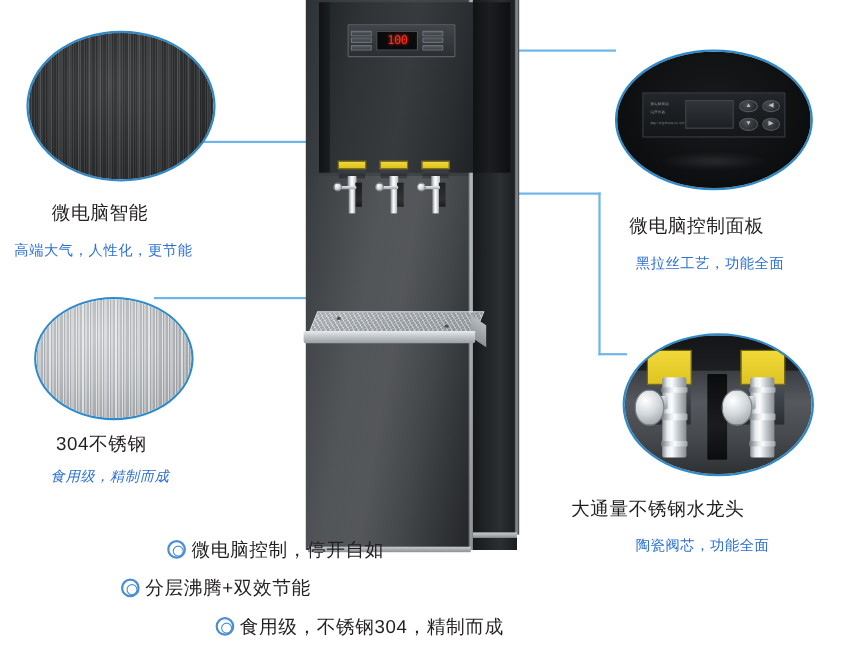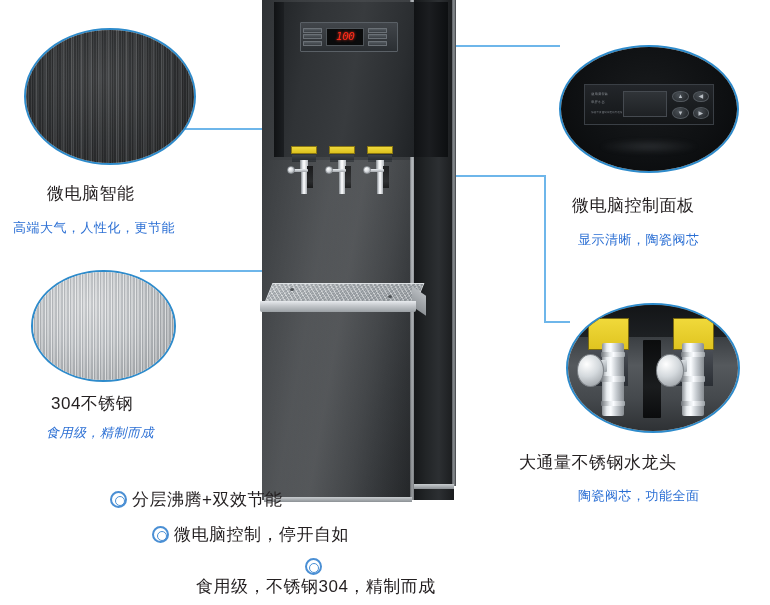--- a/index.html
+++ b/index.html
@@ -161,21 +161,21 @@
     margin-right:5px;
   }
   .bullet .mark::after{
     content:""; position:absolute; left:2.5px; top:2.5px;
     width:8px; height:8px;
     border:1.5px solid #4a8fd4; border-radius:50%;
   }
   .bullet .btxt { font-size:17px; color:#231f20; letter-spacing:.5px; }
 
   
-  #product { position:absolute; left:252px; top:0; width:210px; height:505px;font-style:italic; }
+  #product { position:absolute; left:268px; top:0; width:210px; height:505px; }
 
   .cab-front {
     position:absolute; left:10px; top:0; width:152px; height:500px;
     background:linear-gradient(100deg,#2f3235 0%, #3b3e41 16%, #44474a 42%, #3a3d40 72%, #2a2d30 100%);
   }
   .cab-side {
     position:absolute; left:162px; top:0; width:40px; height:500px;
     background:linear-gradient(90deg,#16181a 0%, #212426 28%, #2c2f32 62%, #1a1c1e 100%);
   }
   .cab-edge {
@@ -343,21 +343,21 @@
         <div class="pp-screen"></div>
         <div class="pp-btn" style="left:68%; top:14%;">▲</div>
         <div class="pp-btn" style="left:68%; top:56%;">▼</div>
         <div class="pp-btn" style="left:84%; top:14%;">◀</div>
         <div class="pp-btn" style="left:84%; top:56%;">▶</div>
       </div>
       <div class="pp-shadow"></div>
     </div>
   </div>
   <div class="cap-title" style="left:572px; top:194px;">微电脑控制面板</div>
-  <div class="cap-sub" style="left:578px; top:231px;">显示清晰，陶瓷阀芯</div>
+  <div class="cap-sub" style="left:578px; top:231px;">黑拉丝工艺，功能全面</div>
 
   <div class="ellipse" style="left:566px; top:303px; width:174px; height:130px;">
     <div class="photo-faucet">
       <div class="pf-top"></div>
       <div class="pf-label" style="left:12%; width:24%;"></div>
       <div class="pf-label" style="left:62%; width:24%;"></div>
 
       <div class="pf-faucet" style="left:20%; top:30%; height:58%;">
         <div class="pf-body"></div>
         <div class="pf-ring" style="top:12%;"></div>
@@ -440,27 +440,27 @@
       <div class="tray-hole" style="left:128px; top:12px;"></div>
       <div class="tray-side"></div>
       <div class="tray-front"></div>
     </div>
 
     <div class="cab-foot" style="left:12px; width:148px;"></div>
     <div class="cab-foot" style="left:162px; width:40px; top:484px;"></div>
   </div>
 
   <div class="bullets">
+    <div class="bullet" style="margin-left:42px;">
+      <span class="mark"></span>
+      <span class="btxt">微电脑控制，停开自如</span>
+    </div>
     <div class="bullet" style="margin-left:0px;">
       <span class="mark"></span>
       <span class="btxt">分层沸腾+双效节能</span>
     </div>
-    <div class="bullet" style="margin-left:42px;">
-      <span class="mark"></span>
-      <span class="btxt">微电脑控制，停开自如</span>
-    </div>
-    <div class="bullet" style="margin-left:86px;flex-direction:column;">
+    <div class="bullet" style="margin-left:86px;">
       <span class="mark"></span>
       <span class="btxt">食用级，不锈钢304，精制而成</span>
     </div>
   </div>
 
 </div>
 
 </body></html>

